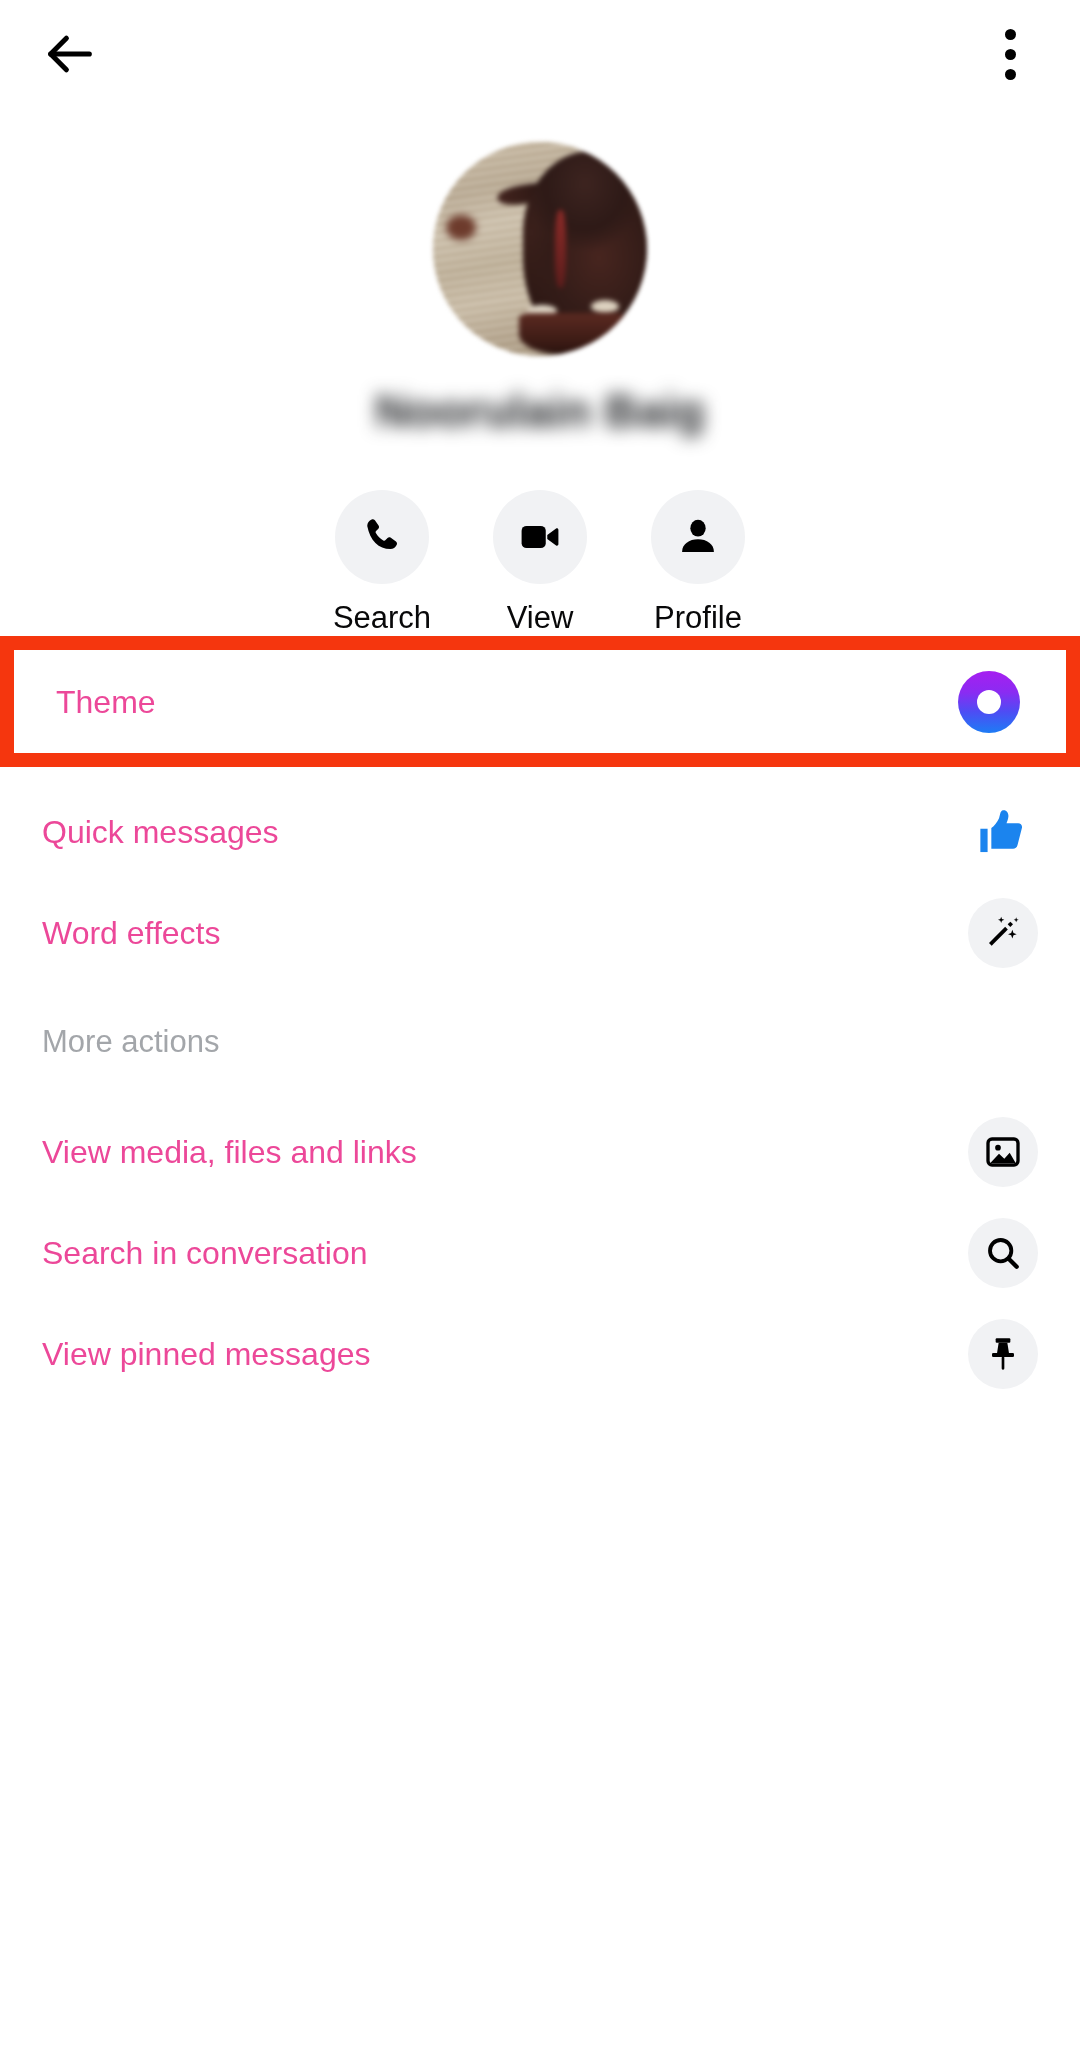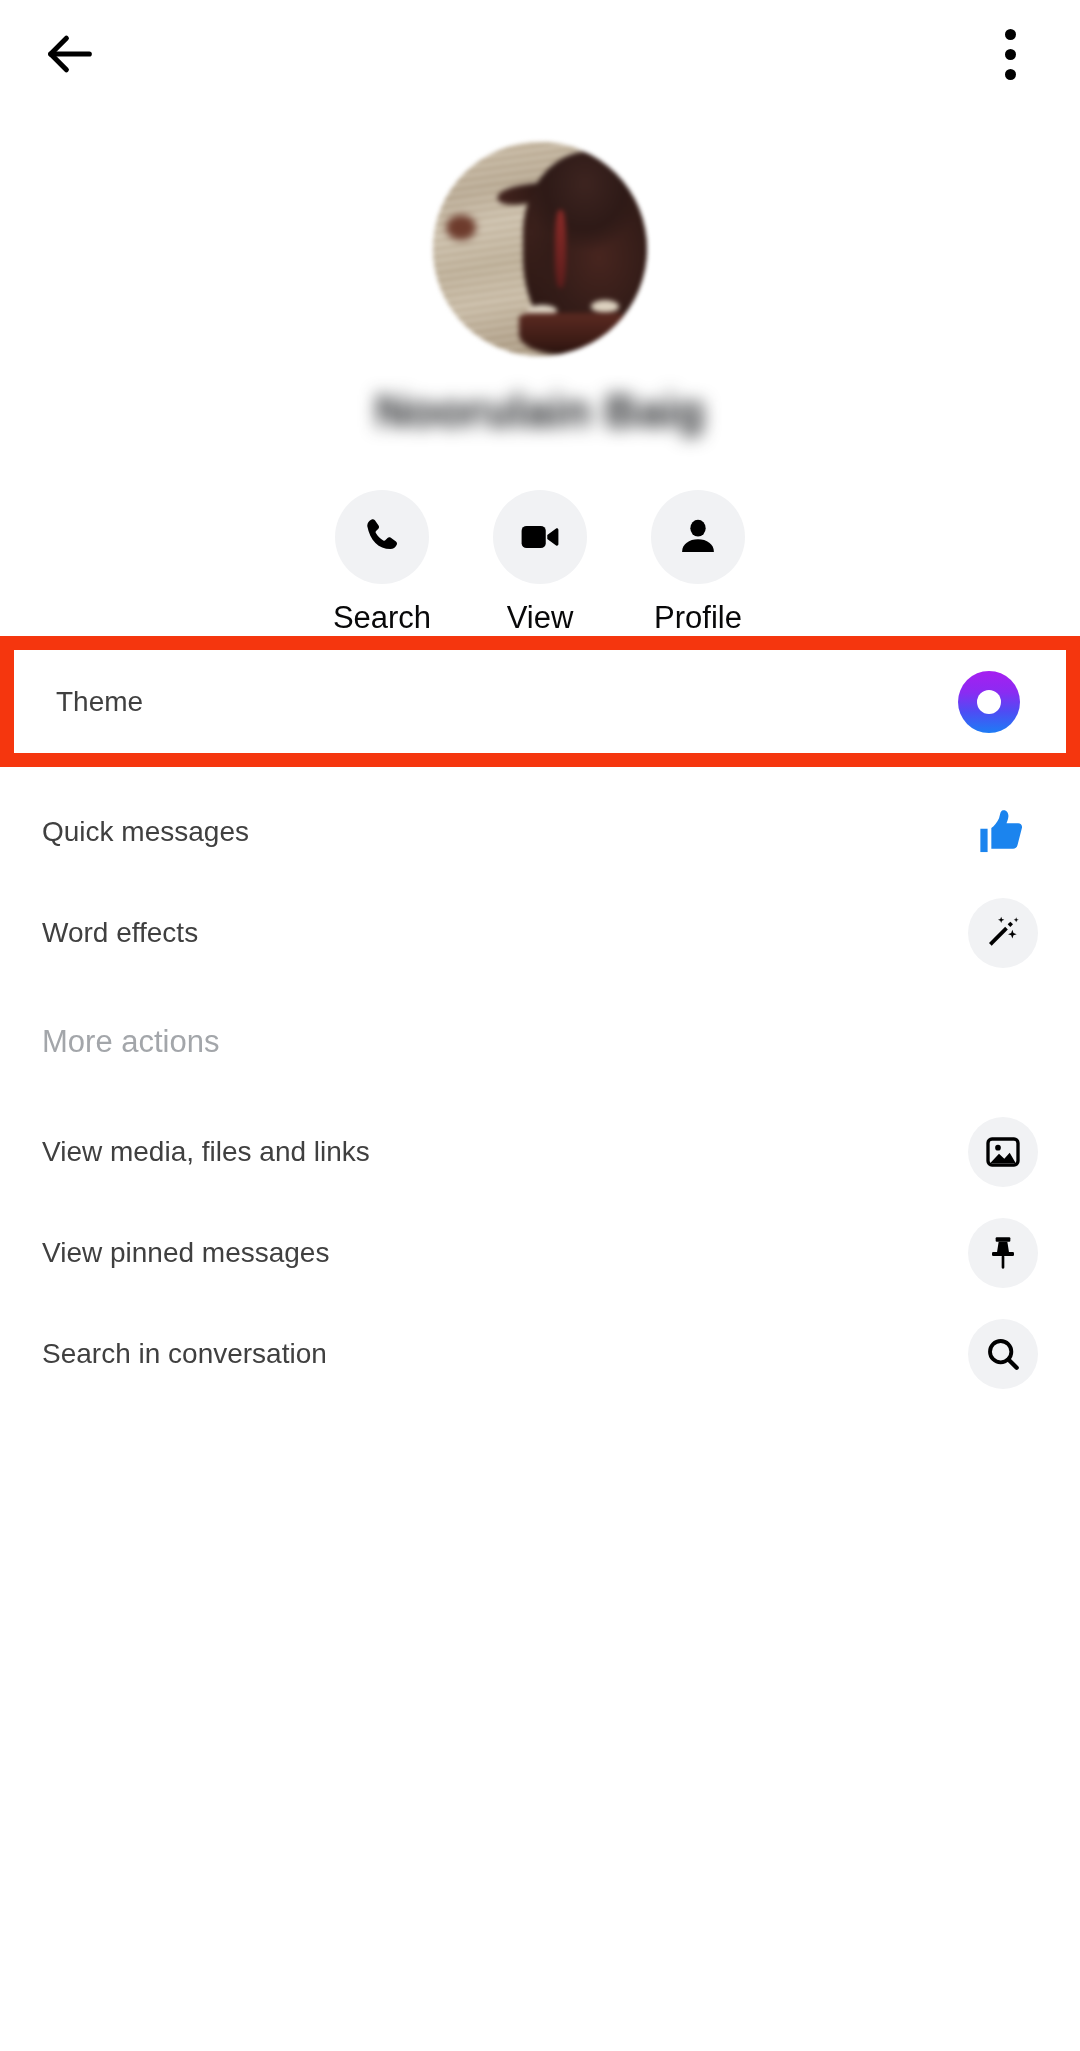--- a/index.html
+++ b/index.html
@@ -231,22 +231,22 @@
     position: relative;
     height: 101px;
     display: flex;
     align-items: center;
     justify-content: space-between;
     padding: 0 42px;
     cursor: pointer;
     background: #ffffff;
   }
   .row-label {
-    font-size: 28px;
-    color: #404040;
+    font-size: 32px;
+    color: #ec4899;
     line-height: 1;
   }
   .row-icon-circle {
     width: 70px;
     height: 70px;
     border-radius: 50%;
     background: #f1f2f4;
     display: flex;
     align-items: center;
     justify-content: center;
@@ -400,34 +400,34 @@
     <span class="row-icon-circle">
       <svg width="40" height="40" viewBox="0 0 24 24">
         <rect x="3" y="4.2" width="18" height="15.6" rx="2.4" fill="none" stroke="#000" stroke-width="2"></rect>
         <circle cx="9" cy="9.4" r="1.7" fill="#000"></circle>
         <path d="M4.4 18.6 9.6 13l3.2 3.1 3.2-3.6 3.6 6.1z" fill="#000"></path>
       </svg>
     </span>
   </div>
 
   <div class="list-row">
+    <span class="row-label">Search in conversation</span>
+    <span class="row-icon-circle">
+      <svg width="40" height="40" viewBox="0 0 24 24">
+        <circle cx="10.6" cy="10.6" r="6.4" fill="none" stroke="#000" stroke-width="2.3"></circle>
+        <path d="M15.4 15.4 20.2 20.2" stroke="#000" stroke-width="2.6" stroke-linecap="round"></path>
+      </svg>
+    </span>
+  </div>
+
+  <div class="list-row">
     <span class="row-label">View pinned messages</span>
     <span class="row-icon-circle">
       <svg width="40" height="40" viewBox="0 0 24 24">
         <rect x="7.6" y="2.6" width="8.8" height="2.6" rx="0.6" fill="#000"></rect>
         <path d="M9.4 5.2h5.2l1 6.4H8.4z" fill="#000"></path>
         <rect x="5.4" y="11.4" width="13.2" height="2.4" rx="0.8" fill="#000"></rect>
         <rect x="11.2" y="13.6" width="1.6" height="7.8" rx="0.7" fill="#000"></rect>
       </svg>
     </span>
   </div>
 
-  <div class="list-row">
-    <span class="row-label">Search in conversation</span>
-    <span class="row-icon-circle">
-      <svg width="40" height="40" viewBox="0 0 24 24">
-        <circle cx="10.6" cy="10.6" r="6.4" fill="none" stroke="#000" stroke-width="2.3"></circle>
-        <path d="M15.4 15.4 20.2 20.2" stroke="#000" stroke-width="2.6" stroke-linecap="round"></path>
-      </svg>
-    </span>
-  </div>
-
 </div>
 
 </body></html>

